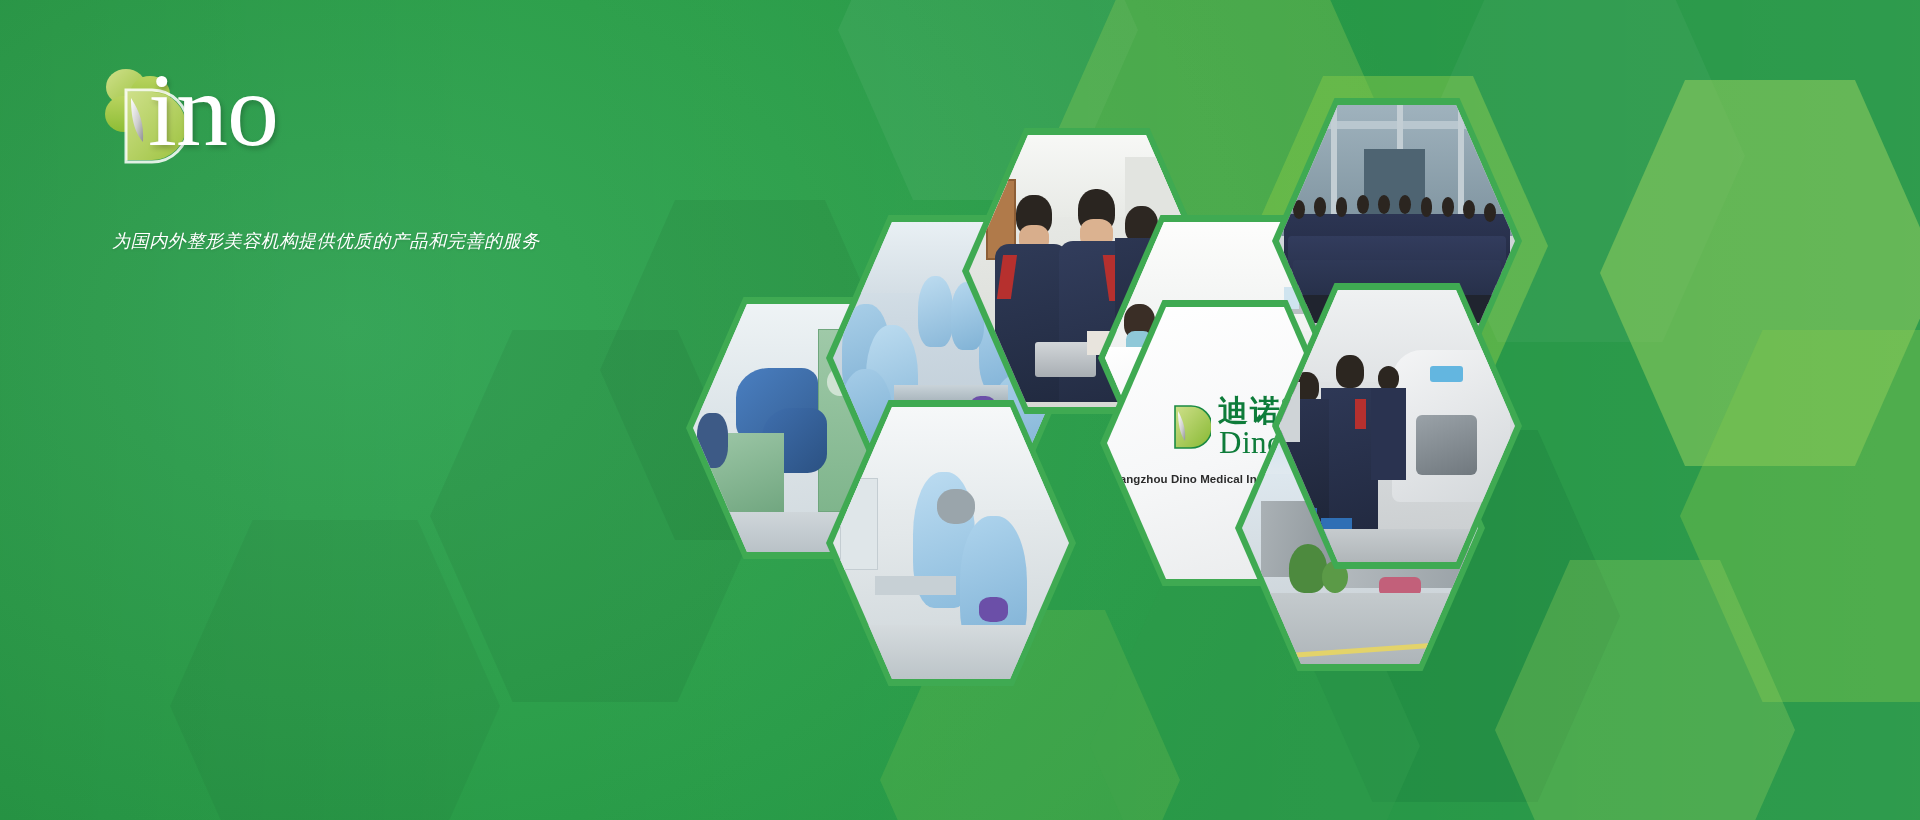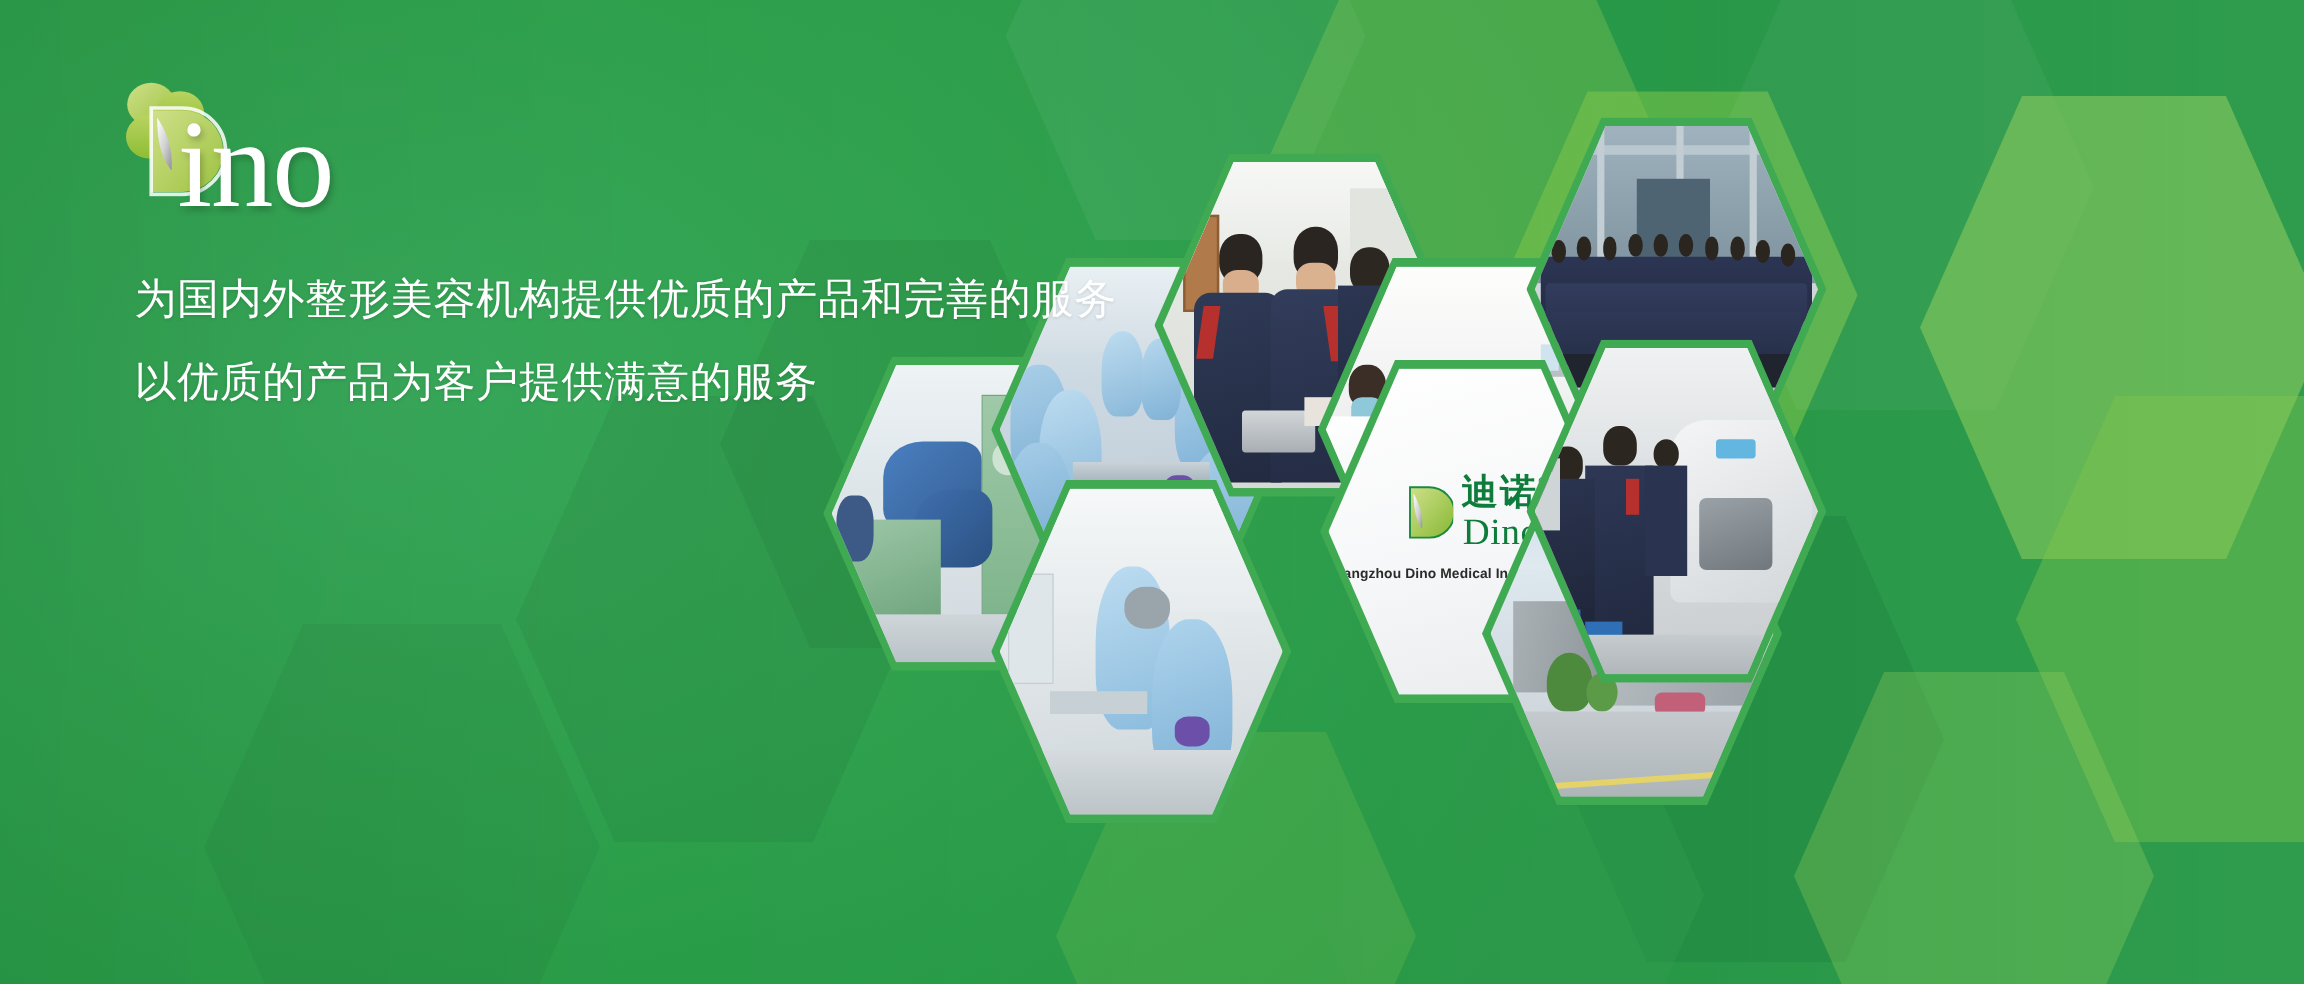--- a/index.html
+++ b/index.html
@@ -38,34 +38,34 @@
   }
 
   
   #logo-lockup{ position:relative; height:104px; margin-left:8px; }
   #logo-mark{ position:absolute; left:0; top:2px; width:96px; height:100px; }
   #logo-word{
     position:absolute; left:48px; top:-4px;
     font-family:"Liberation Serif","DejaVu Serif",serif;
     font-size:104px; line-height:104px; color:#ffffff; letter-spacing:-1px;
     text-shadow:2px 3px 5px rgba(0,0,0,.22);
-    margin-top:28px;
   }
 
   
   #tagline{ margin-top:66px; margin-left:20px; }
   .tag-line{
     color:#ffffff;
-    font-size:35px;
+    font-size:18px;
     line-height:1.05;
     letter-spacing:.6px;
     margin-bottom:32px;
     font-weight:400;
     text-shadow:0 1px 3px rgba(0,0,0,.13);
     white-space:nowrap;
+    font-style:italic;
   }
   .tag-line:last-child{ margin-bottom:0; }
 
   
   #honeycomb{ position:absolute; left:0; top:0; width:1920px; height:820px; z-index:30; }
   .hex{
     position:absolute;
     clip-path:polygon(25% 0%,75% 0%,100% 50%,75% 100%,25% 100%,0% 50%);
     overflow:hidden;
   }
@@ -155,21 +155,20 @@
 
         <path d="M26 26 h26 a36 36 0 0 1 0 72 h-26 z" fill="none" stroke="rgba(255,255,255,.85)" stroke-width="3"></path>
 
         <path d="M31 34 C 40 48, 44 60, 43 78 C 36 70, 31 58, 31 34 Z" fill="url(#lm-curl)"></path>
       </svg>
       <span id="logo-word">ino</span>
     </div>
 
     <div id="tagline">
       <div class="tag-line">为国内外整形美容机构提供优质的产品和完善的服务</div>
-      <div class="tag-line">以优质的产品为客户提供满意的服务</div>
     </div>
   </div>
 
   <div id="honeycomb">
 
     <div class="hex photo" style="left:686px; top:297px; width:230px; height:262px;">
       <div class="inner">
         <div class="scene" style="background:linear-gradient(170deg,#e8eef1 0%,#dfe6ea 40%,#cfd8dd 100%);">
           <div class="slab" style="left:0;top:0;width:100%;height:44%;background:linear-gradient(180deg,#eef3f5,#dde5e9);"></div>
           <div class="slab" style="left:58%;top:10%;width:34%;height:74%;background:linear-gradient(180deg,#9fc9a8,#7fb58c);border:1px solid #6fa67d;"></div>

